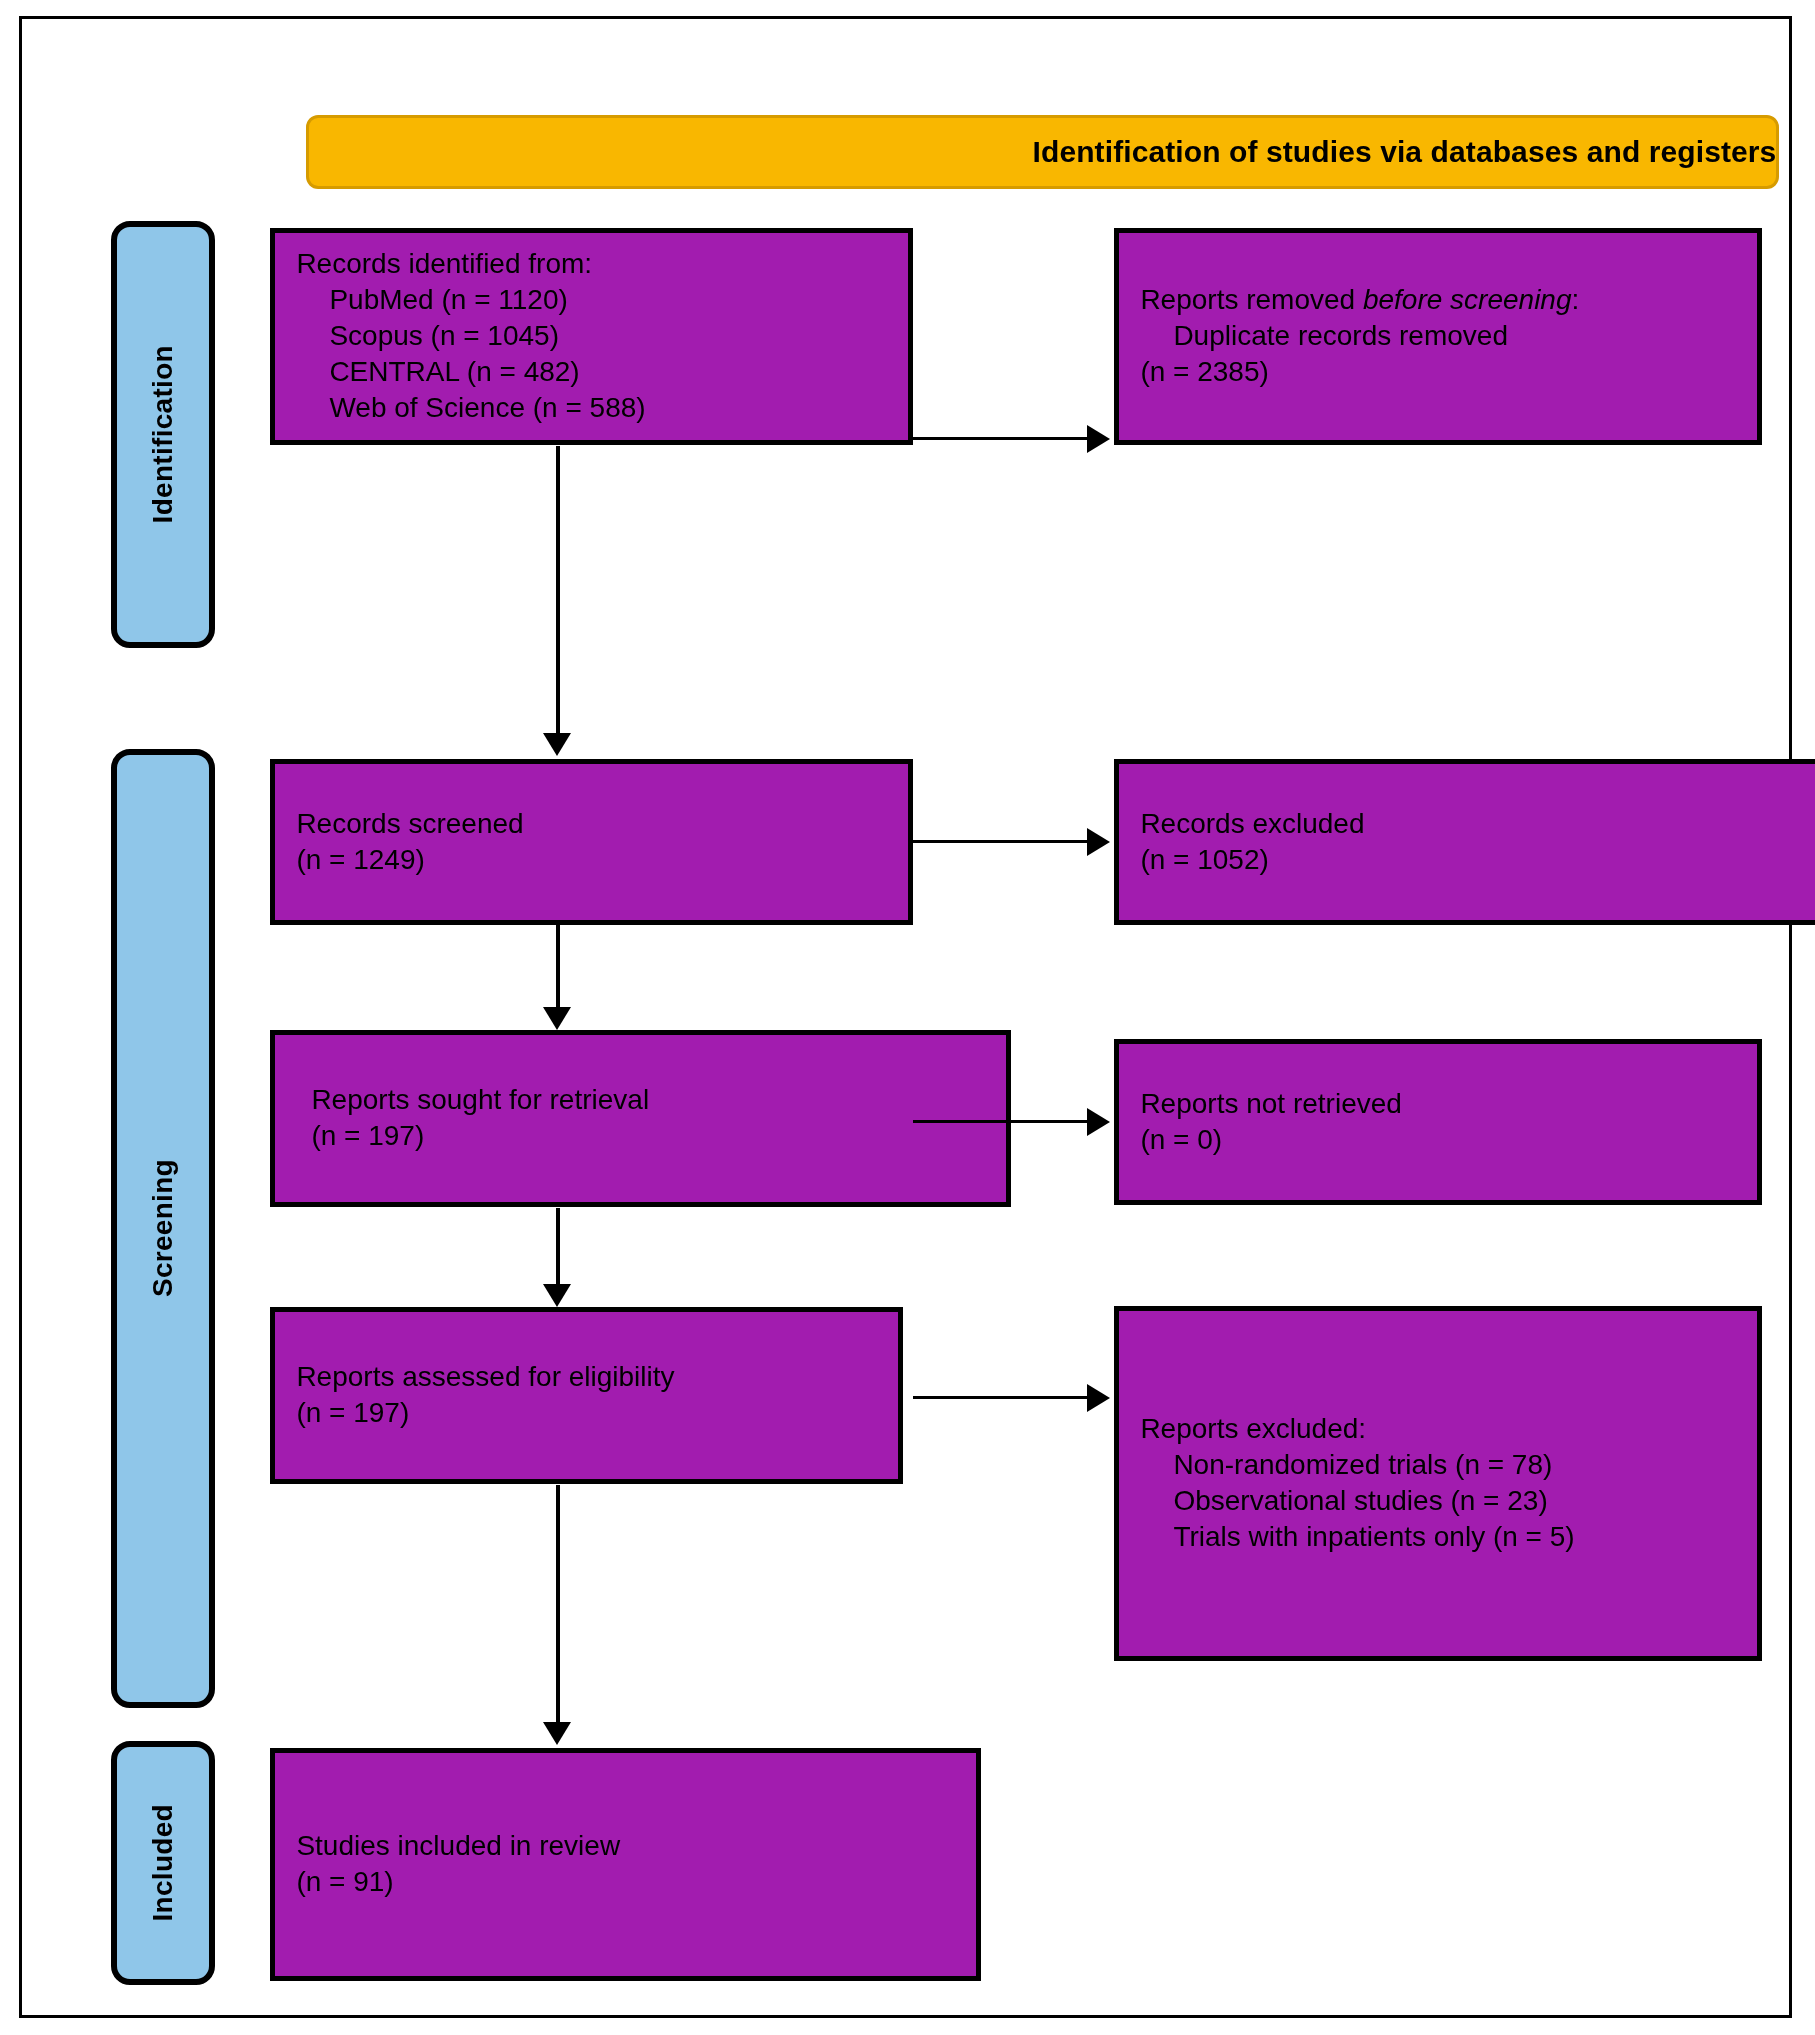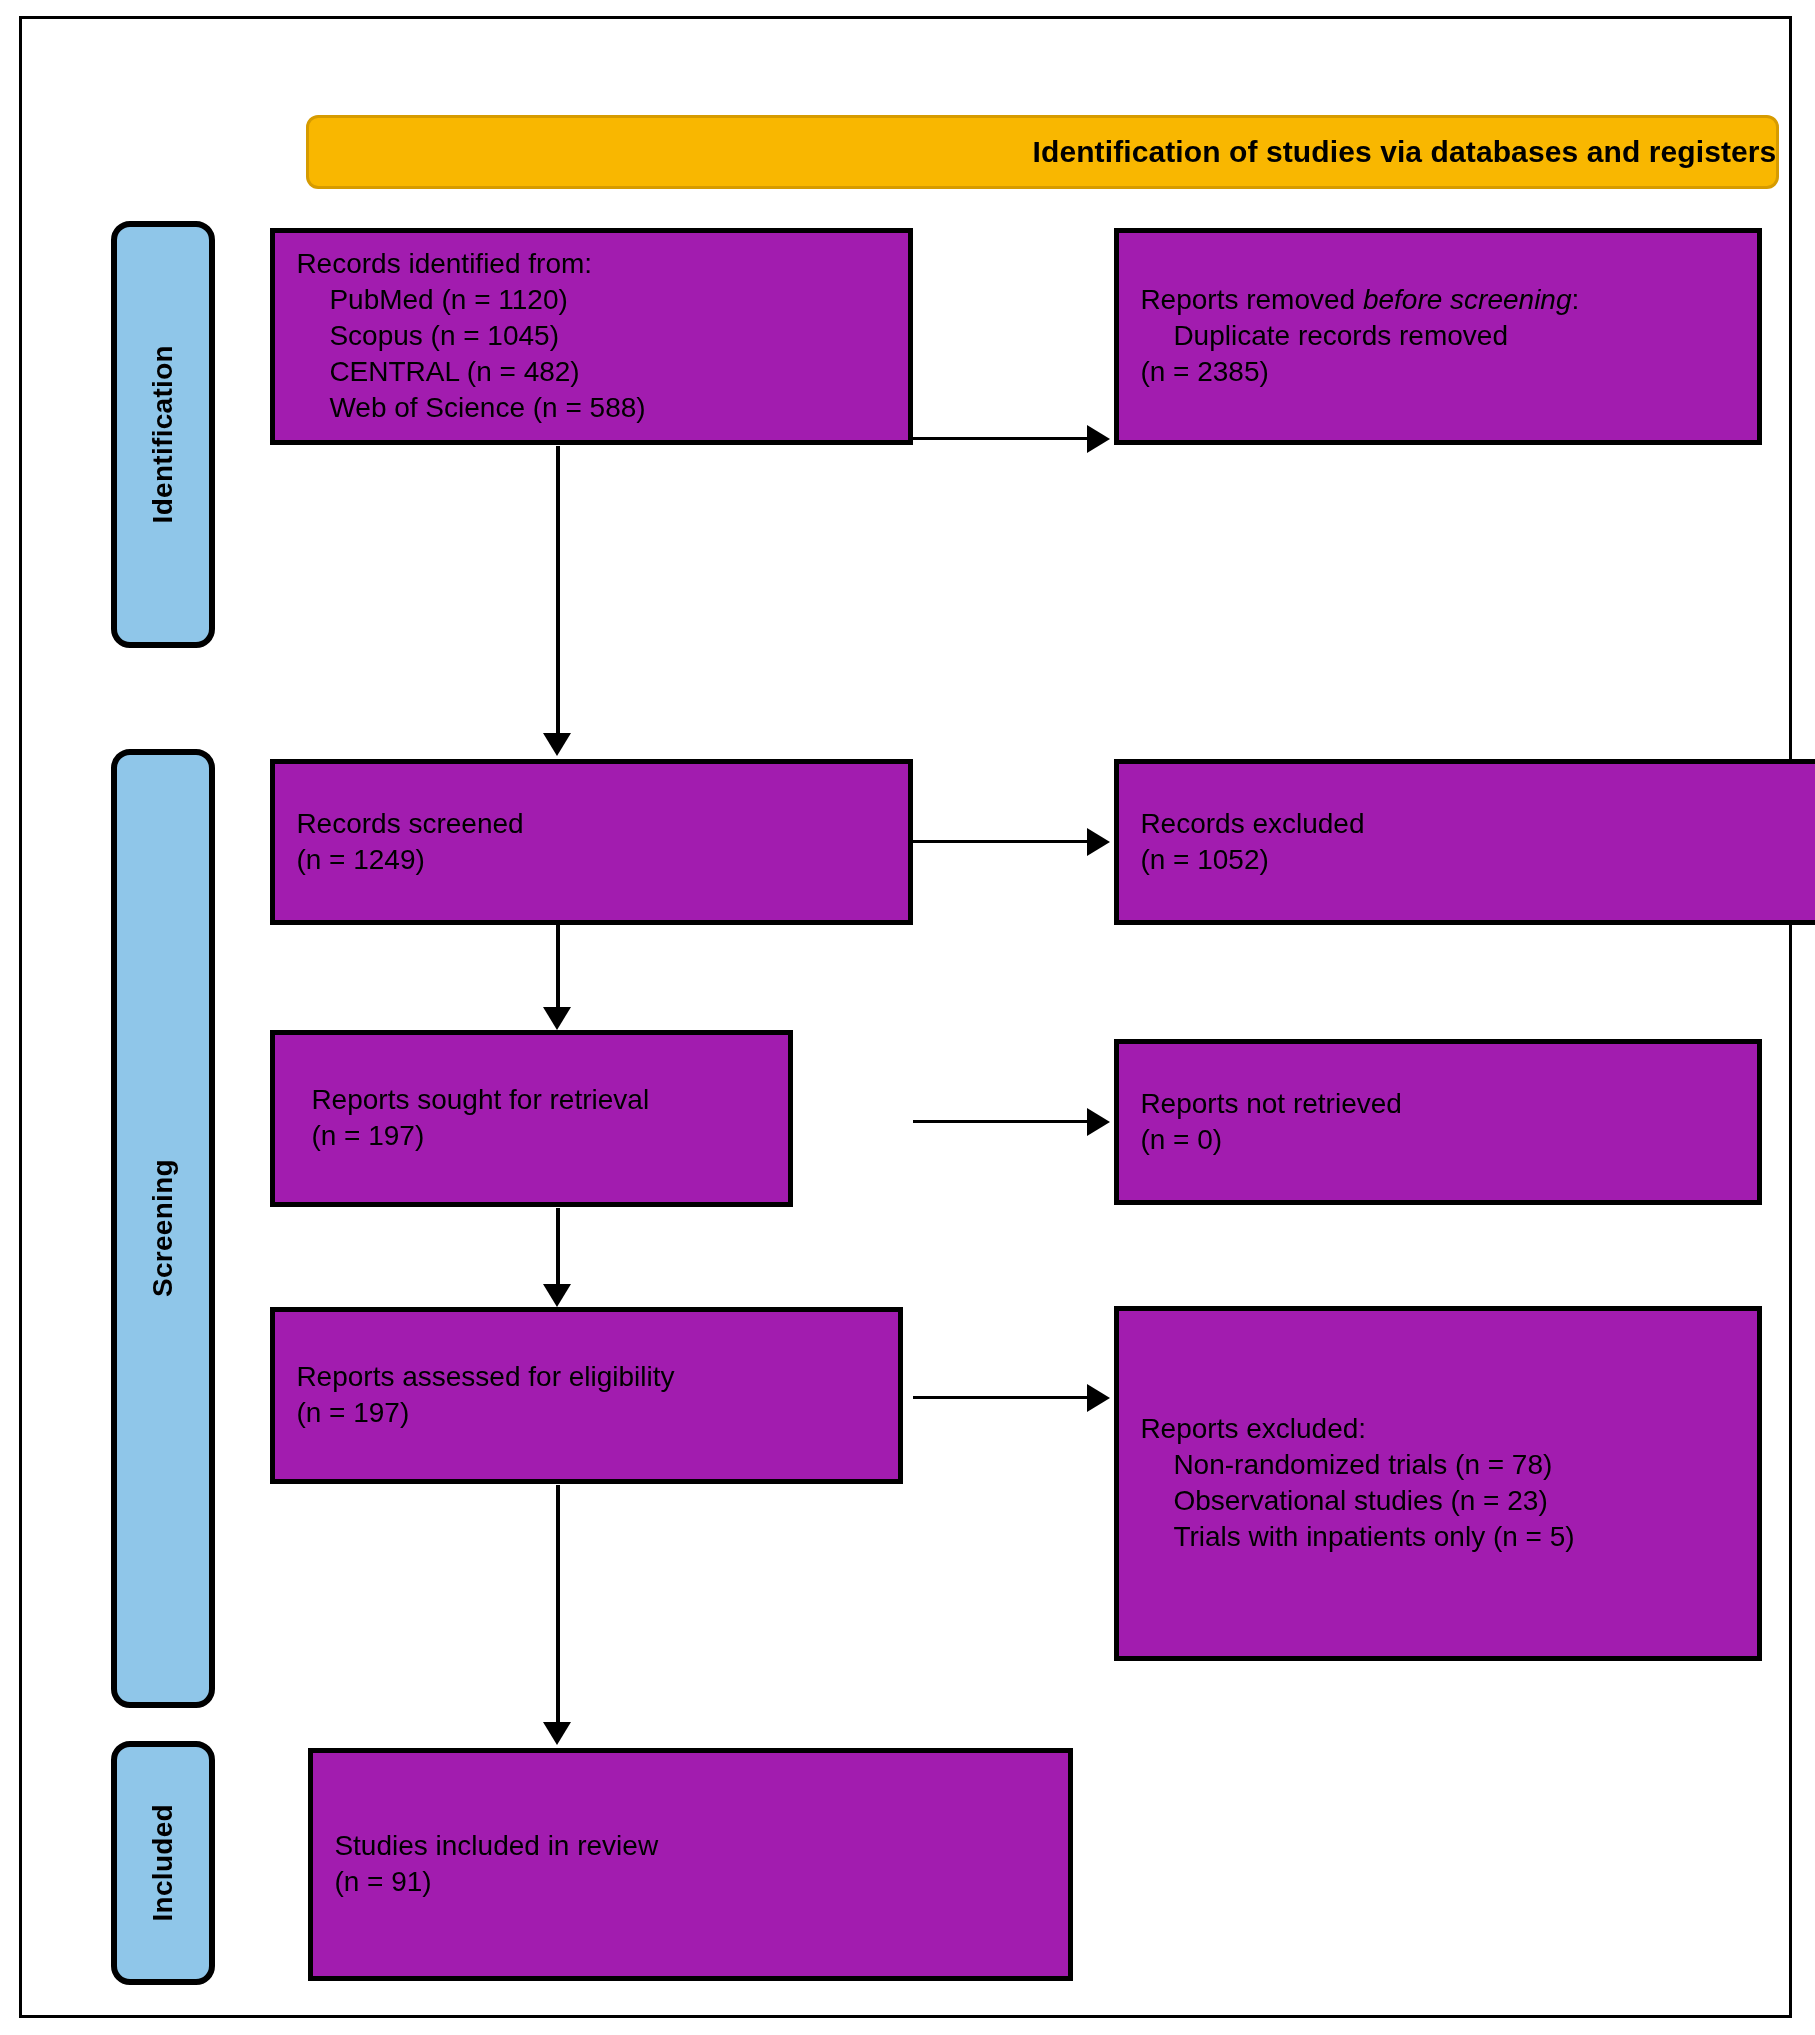--- a/index.html
+++ b/index.html
@@ -100,23 +100,23 @@
   }
   .box-text.indent {
     padding-left: 33px;
     text-indent: 0px;
   }
   .italic { font-style: italic; }
 
   
   #box-identified   { left: 248px;  top: 209px;  width: 643px; height: 217px; }
   #box-screened     { left: 248px;  top: 740px; width: 643px; height: 166px; }
-  #box-sought       { left: 248px;  top: 1011px; width: 523px; height: 177px; padding-left: 36px; }
+  #box-sought       { left: 248px;  top: 1011px; width: 741px; height: 177px; padding-left: 36px; }
   #box-assessed     { left: 248px;  top: 1288px; width: 633px; height: 177px; }
-  #box-included     { left: 248px;  top: 1729px; width: 765px; height: 233px; margin-left: 38px; }
+  #box-included     { left: 248px;  top: 1729px; width: 711px; height: 233px; }
 
   
   #box-removed      { left: 1092px; top: 209px;  width: 648px; height: 217px; }
   #box-excluded-rec { left: 1092px; top: 740px; width: 717px; height: 166px; }
   #box-not-retrieved{ left: 1092px; top: 1020px; width: 648px; height: 166px; }
   #box-excluded-rep { left: 1092px; top: 1287px; width: 648px; height: 355px; }
   .h-line {
     position: absolute;
     height: 3.9px;
     background: #000000;

